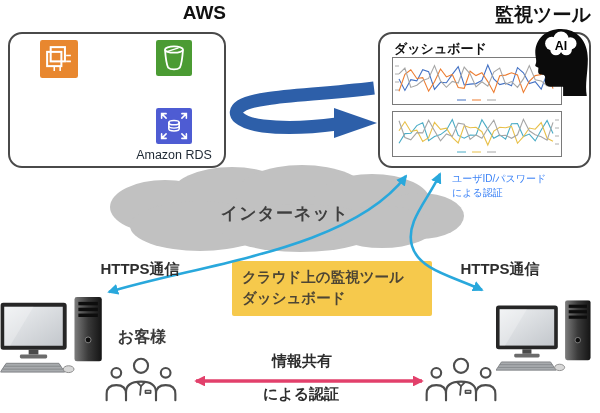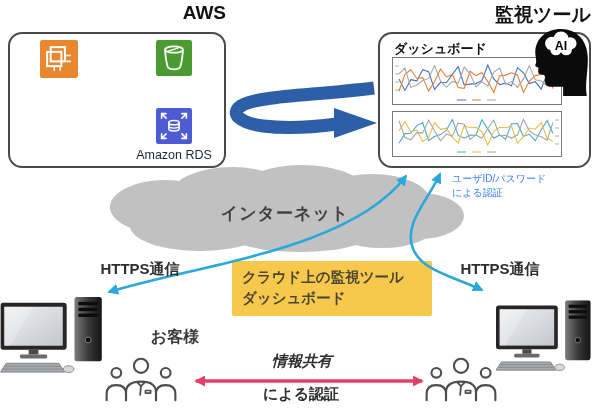--- a/index.html
+++ b/index.html
@@ -199,23 +199,23 @@
 
 
   <div class="lbl-auth abs" style="left:452px;top:172px;width:145px;">
     <div>ユーザID/パスワード</div>
     <div>による認証</div>
   </div>
 
   <div class="lbl lbl-bold15 abs" style="left:85px;top:260px;width:110px;">HTTPS通信</div>
   <div class="lbl lbl-bold15 abs" style="left:445px;top:260px;width:110px;">HTTPS通信</div>
 
-  <div class="lbl lbl-actor abs" style="left:102px;top:327px;width:80px;font-size:16px;padding-left:33px;">お客様</div>
-
-  <div class="lbl lbl-bold15 abs" style="left:242px;top:352px;width:120px;font-style:italic;">情報共有</div>
+  <div class="lbl lbl-actor abs" style="left:102px;top:327px;width:80px;font-size:16px;">お客様</div>
+
+  <div class="lbl lbl-bold15 abs" style="left:242px;top:352px;width:120px;">情報共有</div>
   <div class="lbl lbl-bold15 abs" style="left:236px;top:385px;width:130px;">による認証</div>
 
   <svg class="abs" style="left:0px;top:297px;" width="108" height="78" viewBox="0 0 110 80">
       <use href="#pc"></use>
     </svg>
   <svg class="abs" style="left:496px;top:300px;" width="100" height="73" viewBox="0 0 110 80">
       <use href="#pc"></use>
     </svg>
 
   <svg class="abs" style="left:104px;top:356px;" width="74" height="46" viewBox="0 0 84 52">

